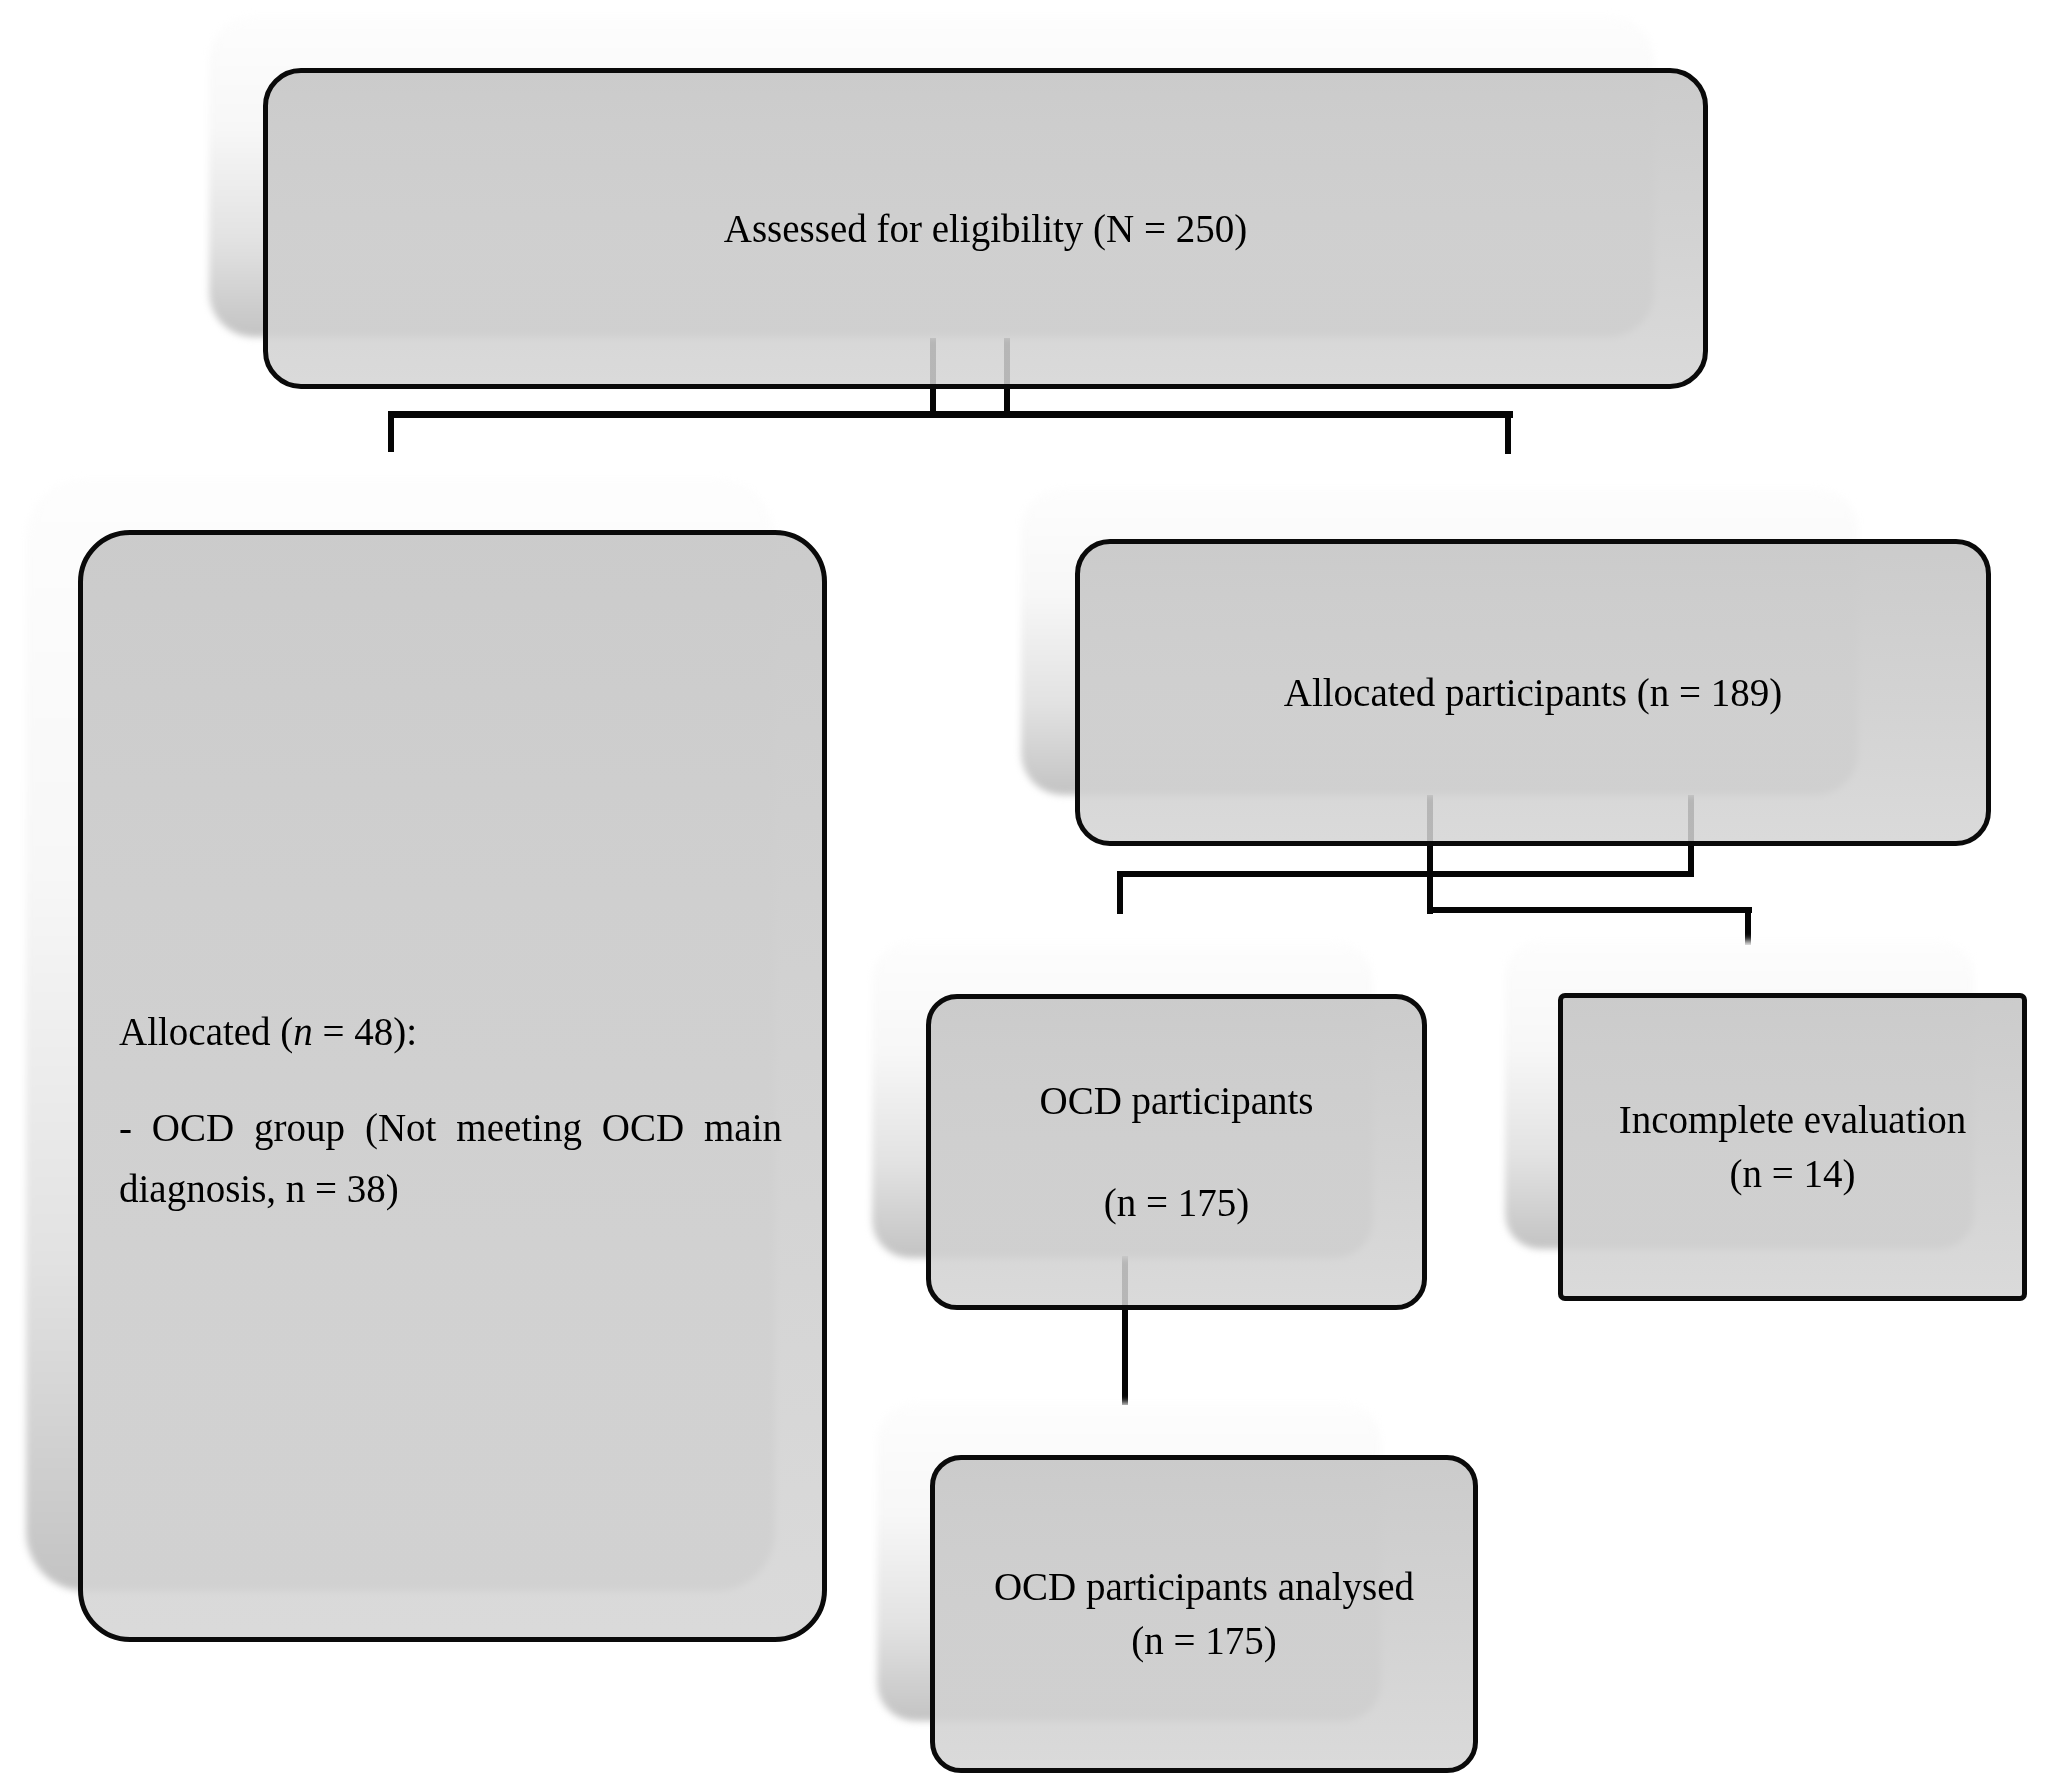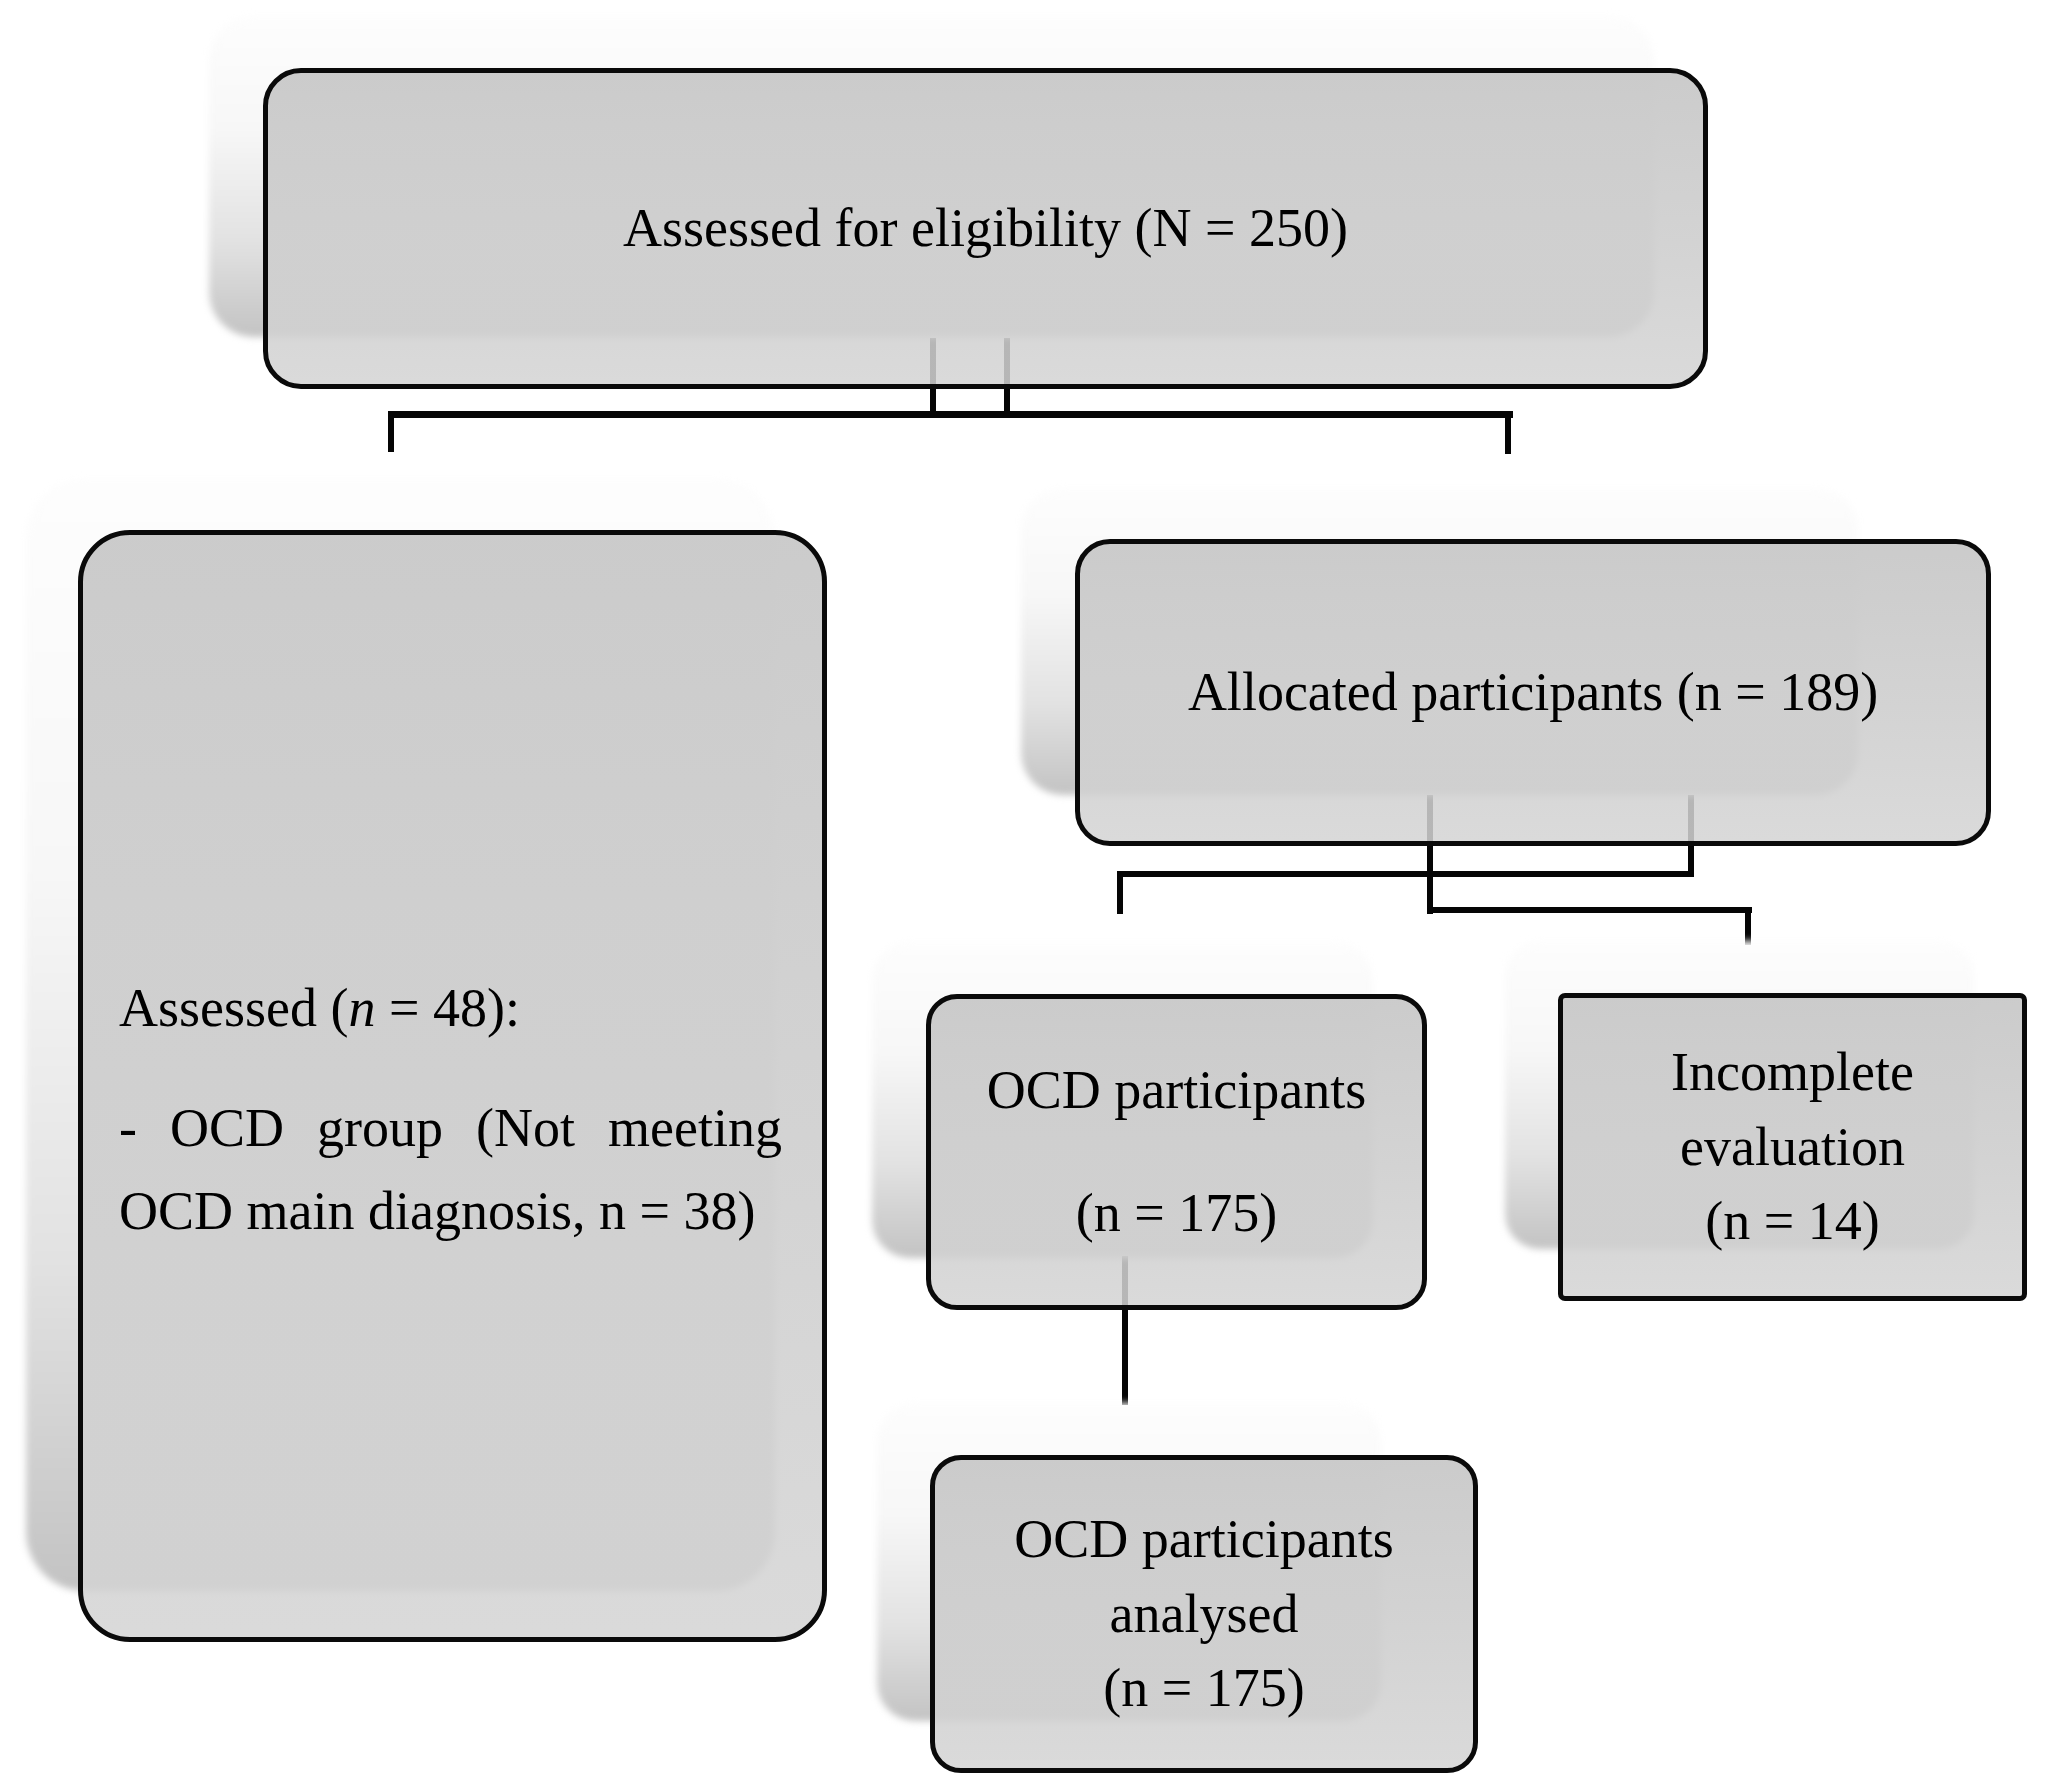--- a/index.html
+++ b/index.html
@@ -15,21 +15,21 @@
   .shadow{
     position:absolute;z-index:2;
     background:linear-gradient(180deg,var(--shadow_light,#fdfdfd) 0%,#f7f7f7 35%,#e2e2e2 70%,var(--shadow_dark,#c3c3c3) 100%);
     filter:blur(3.5px);
   }
   .box{
     position:absolute;z-index:3;box-sizing:border-box;
     border:5.6px solid var(--box_border,#0a0a0a);
     background:linear-gradient(180deg,rgba(198,198,198,.90) 0%,rgba(205,205,205,.88) 55%,rgba(212,212,212,.86) 100%);
     display:flex;flex-direction:column;justify-content:center;align-items:center;
-    text-align:center;font-size:54px;line-height:1.38;
+    text-align:center;font-size:39px;line-height:1.38;
   }
   .box p{margin:0;}
   .nline{margin-top:25px;}
   .box-excluded{
     align-items:flex-start;text-align:left;
     padding:49px 36px 0 36px;justify-content:center;
   }
   .box-excluded .heading{margin-bottom:36px;line-height:1.55;}
   .box-excluded .just{text-align:justify;line-height:1.55;width:663px;}
   .it{font-style:italic;}
@@ -60,21 +60,21 @@
   <div class="shadow" style="left:1021px;top:488px;width:837px;height:307px;border-radius:42px;"></div>
   <div class="shadow" style="left:872px;top:942px;width:501px;height:316px;border-radius:38px;"></div>
   <div class="shadow" style="left:1505px;top:941px;width:469px;height:308px;border-radius:35px;"></div>
   <div class="shadow" style="left:877px;top:1403px;width:504px;height:318px;border-radius:38px;"></div>
 
   <div class="box" style="left:263px;top:68px;width:1445px;height:321px;border-radius:38px;">
     <p>Assessed for eligibility (N = 250)</p>
   </div>
 
   <div class="box box-excluded" style="left:78px;top:530px;width:749px;height:1112px;border-radius:52px;">
-    <p class="heading"><span>Assessed (</span><span class="it">n</span><span> = 48):</span></p>
+    <p class="heading"><span>Allocated (</span><span class="it">n</span><span> = 48):</span></p>
     <p class="just">- OCD group (Not meeting OCD main diagnosis, n = 38)</p>
   </div>
 
   <div class="box" style="left:1075px;top:539px;width:916px;height:307px;border-radius:35px;">
     <p>Allocated participants (n = 189)</p>
   </div>
 
   <div class="box" style="left:926px;top:994px;width:501px;height:316px;border-radius:31px;padding:0 28px;gap:48px;">
     <p>OCD participants</p>
     <p class="nline">(n = 175)</p>

